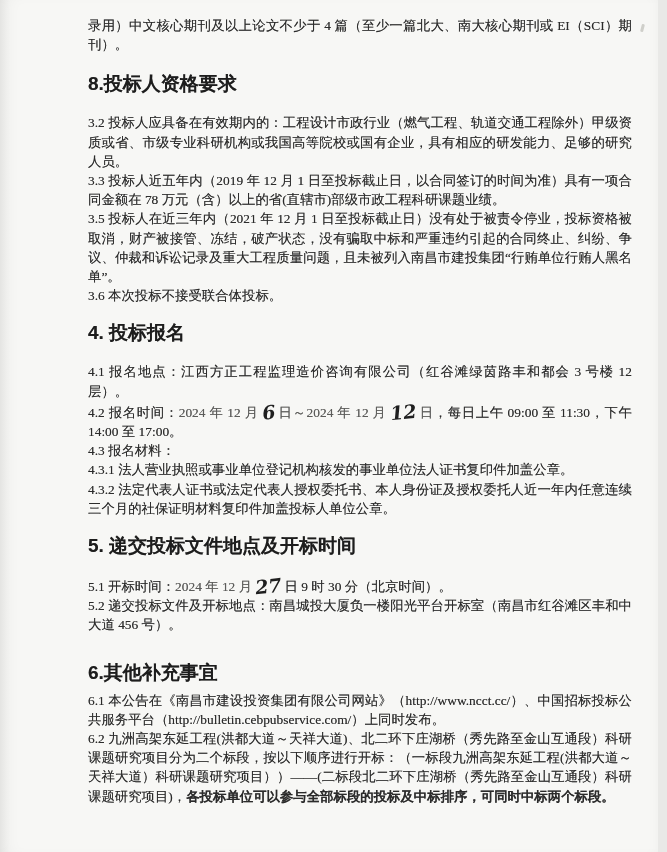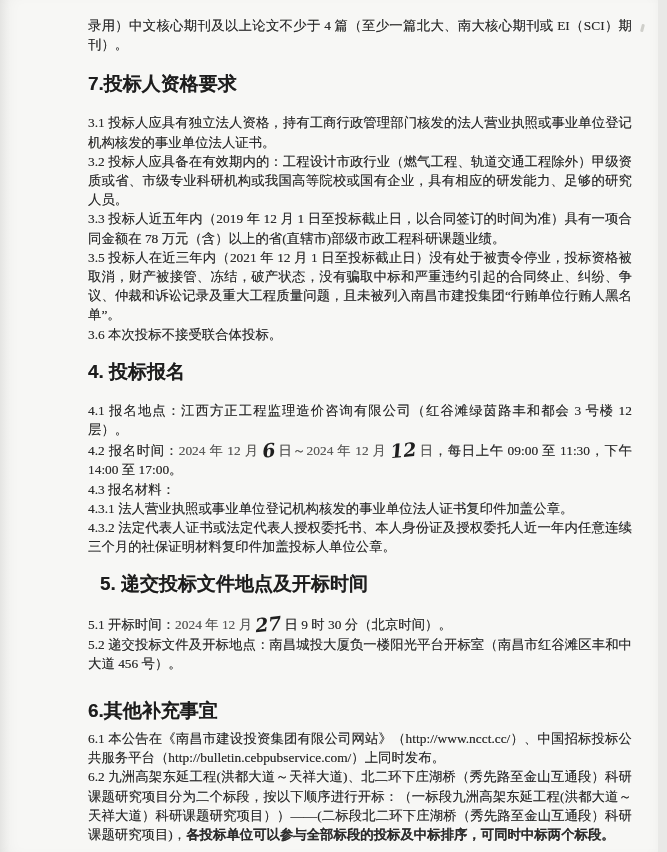--- a/index.html
+++ b/index.html
@@ -34,21 +34,21 @@
   .heading {
     font-family: "Liberation Sans", "DejaVu Sans", sans-serif;
     font-weight: bold;
     font-size: 19px;
     line-height: 27px;
     color: #1d1d1d;
     text-shadow: 0 0 0.5px rgba(20,20,20,0.5);
   }
   .h-s3 { margin: 16px 0 16px 0; }
   .h-s4 { margin: 14px 0 16px 0; }
-  .h-s5 { margin: 14px 0 16px 12px; }
+  .h-s5 { margin: 14px 0 16px 0; }
   .h-s6 { margin: 24px 0 5px 0; }
   .preprinted { color: #5c5c5a; margin-top: 17px; }
   .handwriting {
     font-family: "DejaVu Serif", serif;
     font-style: italic;
     font-weight: bold;
     font-size: 19px;
     line-height: 1;
     display: inline-block;
     transform: rotate(-6deg) translateY(2px);
@@ -69,22 +69,21 @@
   }
 </style>
 </head>
 <body>
 
 <div class="page">
   <div class="scan-speck"></div>
 
   <p class="para">录用）中文核心期刊及以上论文不少于 4 篇（至少一篇北大、南大核心期刊或 EI（SCI）期刊）。</p>
 
-  <h2 class="heading h-s3">7.投标人资格要求</h2>
-  <p class="para">3.1 投标人应具有独立法人资格，持有工商行政管理部门核发的法人营业执照或事业单位登记机构核发的事业单位法人证书。</p>
+  <h2 class="heading h-s3">8.投标人资格要求</h2>
   <p class="para">3.2 投标人应具备在有效期内的：工程设计市政行业（燃气工程、轨道交通工程除外）甲级资质或省、市级专业科研机构或我国高等院校或国有企业，具有相应的研发能力、足够的研究人员。</p>
   <p class="para">3.3 投标人近五年内（2019 年 12 月 1 日至投标截止日，以合同签订的时间为准）具有一项合同金额在 78 万元（含）以上的省(直辖市)部级市政工程科研课题业绩。</p>
   <p class="para">3.5 投标人在近三年内（2021 年 12 月 1 日至投标截止日）没有处于被责令停业，投标资格被取消，财产被接管、冻结，破产状态，没有骗取中标和严重违约引起的合同终止、纠纷、争议、仲裁和诉讼记录及重大工程质量问题，且未被列入南昌市建投集团“行贿单位行贿人黑名单”。</p>
   <p class="para">3.6 本次投标不接受联合体投标。</p>
 
   <h2 class="heading h-s4">4. 投标报名</h2>
   <p class="para">4.1 报名地点：江西方正工程监理造价咨询有限公司（红谷滩绿茵路丰和都会 3 号楼 12 层）。</p>
   <p class="para"><span>4.2 报名时间：</span><span class="preprinted">2024 年 12 月</span><span class="handwriting">6</span><span class="preprinted">日～2024 年 12 月</span><span class="handwriting">12</span><span class="preprinted">日</span><span>，每日上午 09:00 至 11:30，下午 14:00 至 17:00。</span></p>
   <p class="para">4.3  报名材料：</p>
   <p class="para">4.3.1 法人营业执照或事业单位登记机构核发的事业单位法人证书复印件加盖公章。</p>

